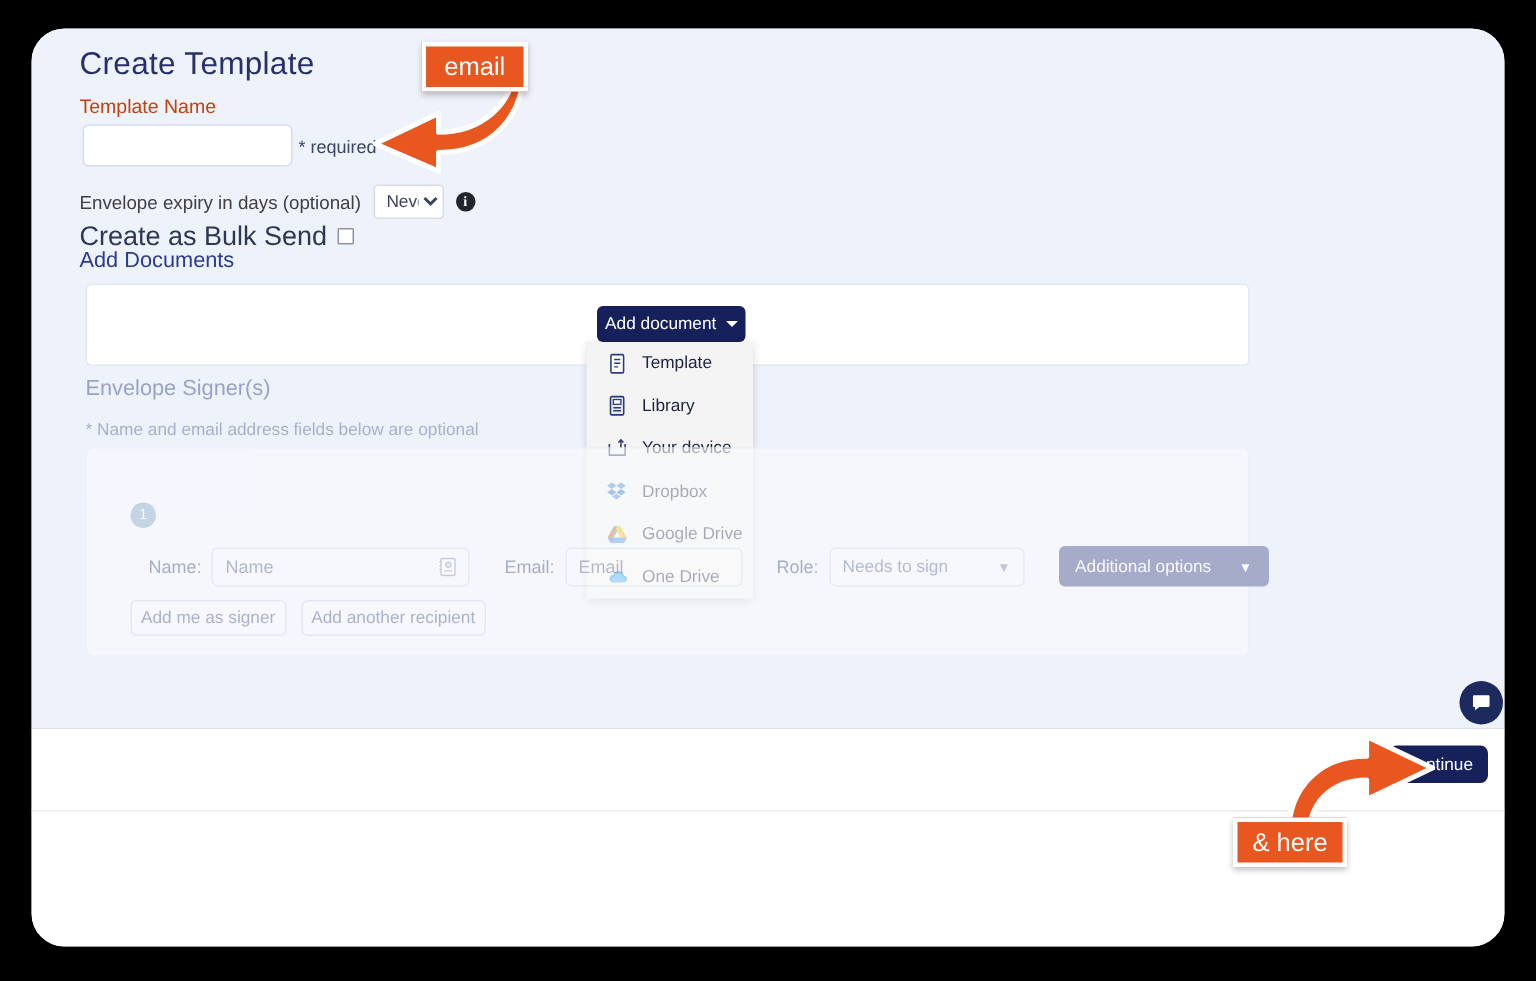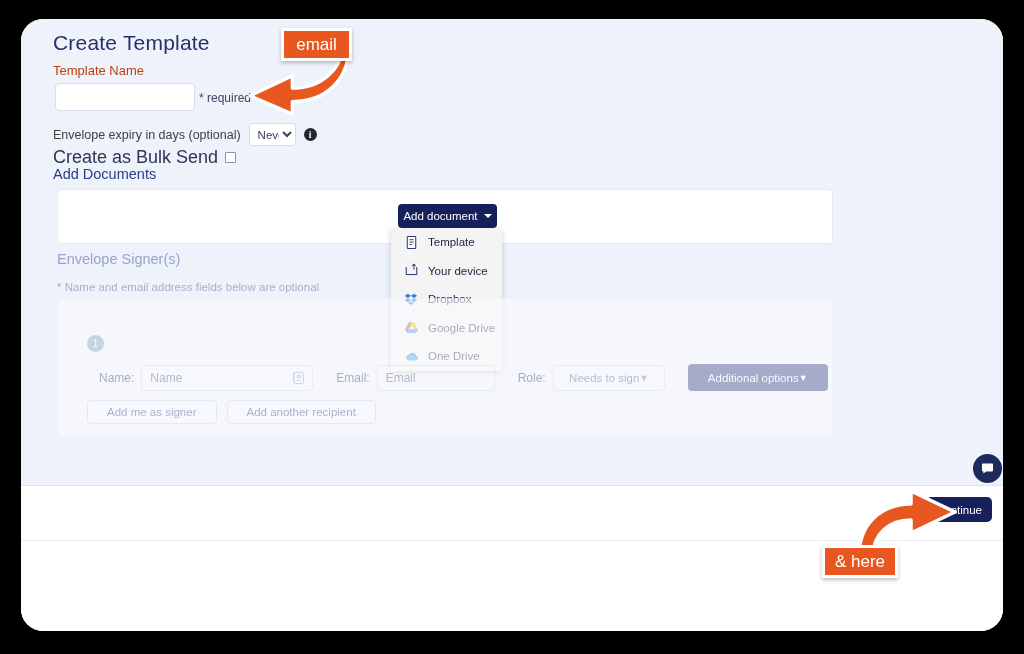--- a/index.html
+++ b/index.html
@@ -150,39 +150,39 @@
     font-family: "Liberation Sans", sans-serif; font-size: 12px;
     color: #8e95b2; padding: 0 8px; position: relative;
     display: flex; align-items: center;
   }
   .name-field { width: 172px; padding-right: 26px; }
   .email-field { width: 118px; }
   .addrbook {
     position: absolute; right: 6px; top: 50%; transform: translateY(-50%);
   }
   .select-field {
-    width: 112px; height: 26px;
+    width: 130px; height: 26px;
     background: #fdfdff; border: 1px solid #e2e6f2; border-radius: 4px;
     font-size: 11.5px; color: #9299b5;
-    display: flex; align-items: center; justify-content: center;
+    display: flex; align-items: center; justify-content: space-between;
     padding: 0 8px;
   }
   .chev { color: #a5abc4; font-size: 9px; }
   .addl-btn {
     width: 140px; height: 27px;
     background: #7b80ad; border-radius: 4px; color: #fff;
     font-size: 11.5px;
-    display: flex; align-items: center; justify-content: center;
+    display: flex; align-items: center; justify-content: space-between;
     padding: 0 11px; cursor: pointer;
   }
   .signer-buttons {
     position: absolute; left: 29px; top: 101px; display: flex; gap: 10px;
   }
   .ghost-btn {
-    height: 24px; padding: 0 19px;
+    height: 24px; padding: 0 6px;
     background: #fdfdff; border: 1px solid #dde2ef; border-radius: 4px;
     font-size: 11.5px; color: #828ab0;
     display: flex; align-items: center; cursor: pointer;
   }
 
   
   .continue-btn {
     position: absolute; left: 905px; top: 478px;
     width: 66px; height: 25px;
     background: #16215b; border-radius: 5px;
@@ -251,20 +251,29 @@
 
       <div class="add-doc-menu">
         <div class="menu-item">
           <svg class="ic" viewBox="0 0 16 16">
             <rect x="3.5" y="1.5" width="9" height="13" rx="1" fill="#fff" stroke="#2b3a7a" stroke-width="1.1"></rect>
             <line x1="5.8" y1="5" x2="10.2" y2="5" stroke="#2b3a7a" stroke-width="1"></line>
             <line x1="5.8" y1="7.6" x2="10.2" y2="7.6" stroke="#2b3a7a" stroke-width="1"></line>
             <line x1="5.8" y1="10.2" x2="8.6" y2="10.2" stroke="#2b3a7a" stroke-width="1"></line>
           </svg>
           <span>Template</span>
+        </div>
+        <div class="menu-item">
+          <svg class="ic" viewBox="0 0 16 16">
+            <rect x="3.2" y="1.5" width="9.4" height="13" rx="1" fill="#e6eaf4" stroke="#2b3a7a" stroke-width="1.1"></rect>
+            <rect x="5.2" y="3.6" width="5.4" height="3.4" fill="#fff" stroke="#2b3a7a" stroke-width=".9"></rect>
+            <line x1="5.2" y1="9.4" x2="10.6" y2="9.4" stroke="#2b3a7a" stroke-width="1"></line>
+            <line x1="5.2" y1="11.6" x2="10.6" y2="11.6" stroke="#2b3a7a" stroke-width="1"></line>
+          </svg>
+          <span>Library</span>
         </div>
         <div class="menu-item">
           <svg class="ic" viewBox="0 0 16 16">
             <path d="M2.4 4.2v8.1h11.2V4.2" fill="none" stroke="#2b3a7a" stroke-width="1.1"></path>
             <line x1="2.4" y1="12.3" x2="13.6" y2="12.3" stroke="#2b3a7a" stroke-width="1.1"></line>
             <line x1="10.6" y1="1.4" x2="10.6" y2="7" stroke="#2b3a7a" stroke-width="1.1"></line>
             <path d="M8.8 3.2l1.8-1.8 1.8 1.8" fill="none" stroke="#2b3a7a" stroke-width="1.1"></path>
           </svg>
           <span>Your device</span>
         </div>

